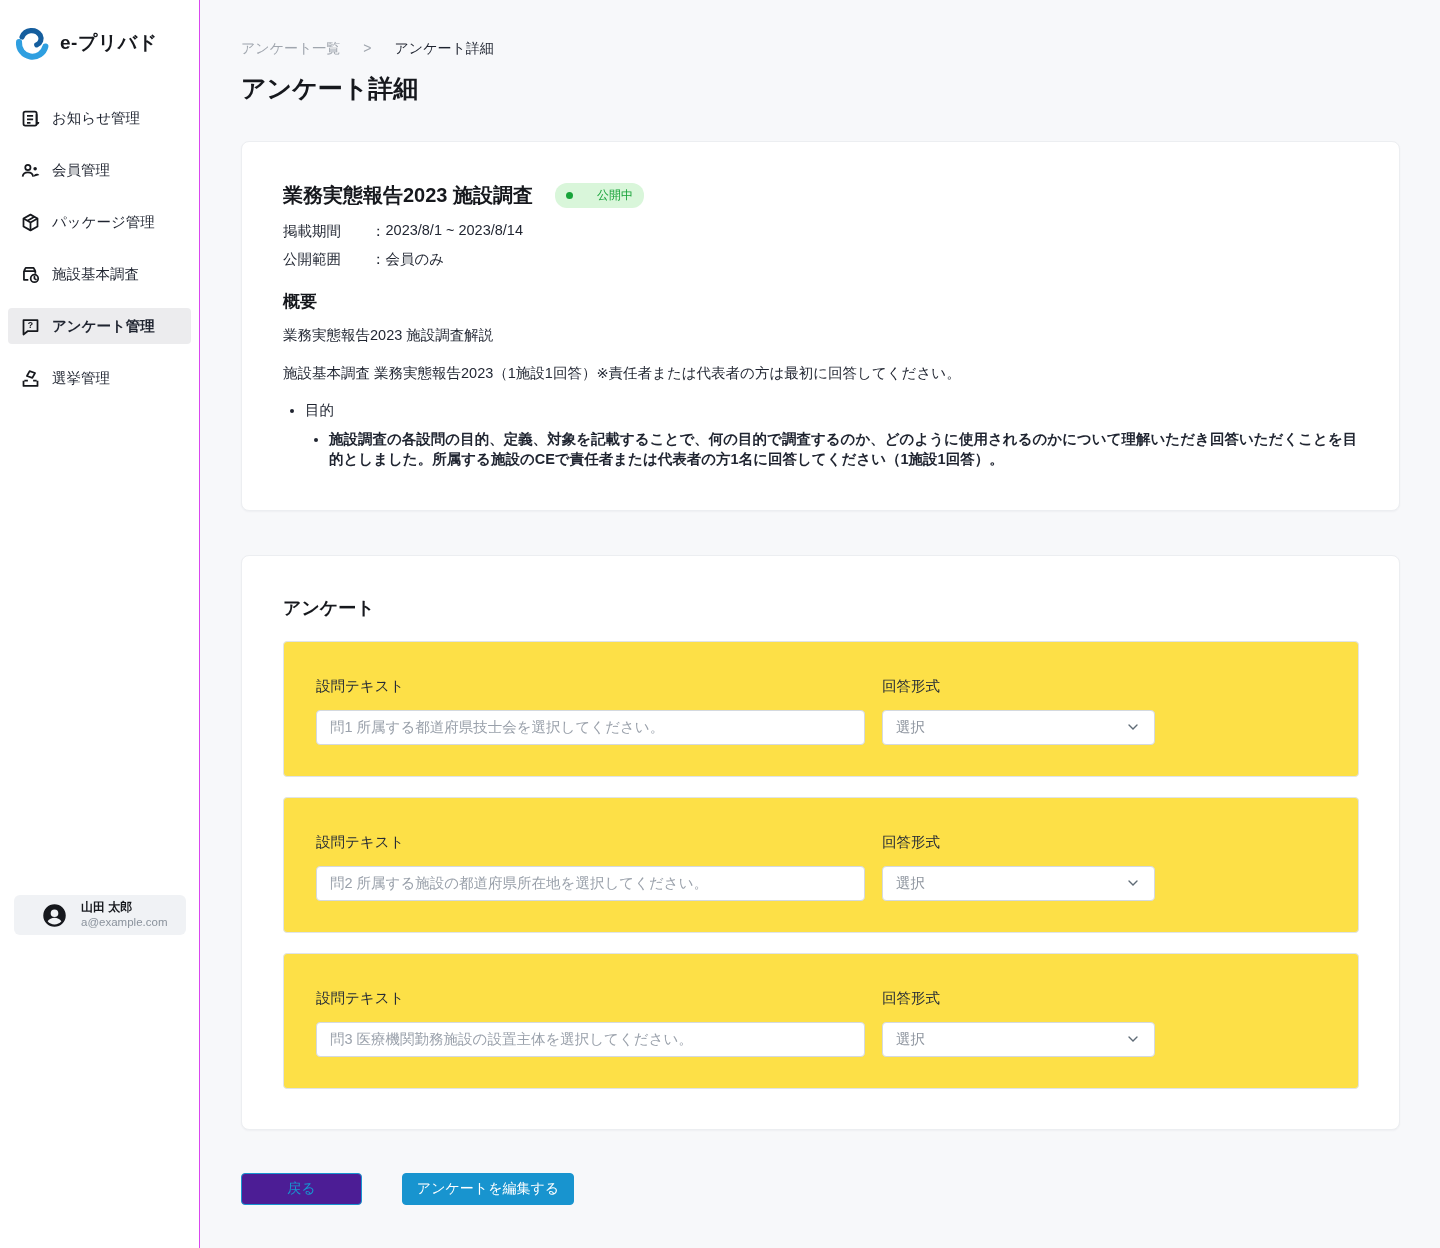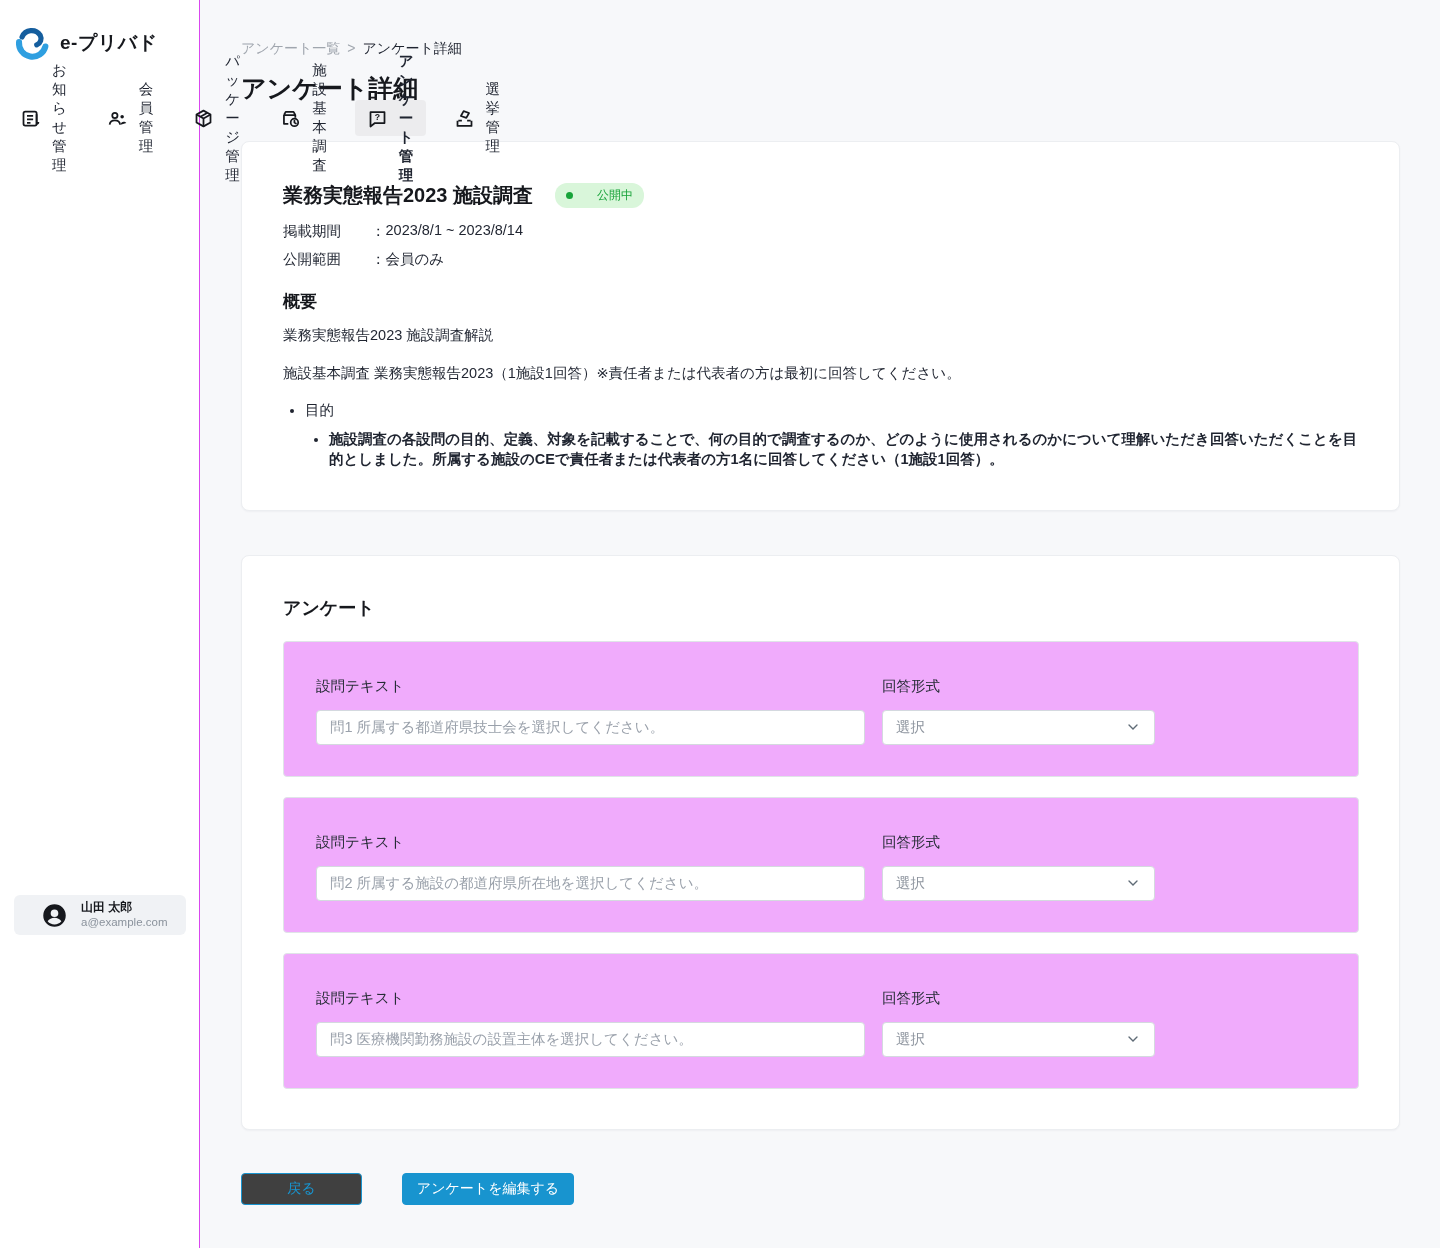--- a/index.html
+++ b/index.html
@@ -15,40 +15,40 @@
   .sidebar {
     position:absolute; left:0; top:0; bottom:0; width:200px;
     background:#ffffff; border-right:1px solid #d946ef;
   }
   .logo {
     display:flex; align-items:center; gap:9px;
     padding:24px 0 0 13px; cursor:pointer;
   }
   .logo svg { width:38px; height:38px; }
   .logo-text { font-size:19px; font-weight:700; color:#16181d; letter-spacing:.5px; }
-  .nav { margin-top:38px; display:flex; gap:16px; padding:0 8px; }
+  .nav { margin-top:38px; display:flex; flex-direction:column; gap:16px; padding:0 8px; }
   .nav-item {
     display:flex; align-items:center; gap:11px;
     height:36px; padding:0 12px; border-radius:4px; cursor:pointer;
     font-size:14.5px; color:#1f2430;
   }
   .nav-item svg { width:21px; height:21px; flex:none; color:#16181d; }
   .nav-item.active { background:#ececee; font-weight:700; }
   .user-chip {
     position:absolute; left:14px; top:895px; width:172px; height:40px;
     background:#f0f2f5; border-radius:6px;
     display:flex; align-items:center; gap:13px; padding-left:27px; cursor:pointer;
   }
   .user-chip svg { width:27px; height:27px; flex:none; }
   .user-name { font-size:12px; font-weight:700; color:#16181d; line-height:1.3; }
   .user-email { font-size:11.5px; color:#8a929c; line-height:1.3; }
 
   
   .main { margin-left:201px; padding:40px 40px 0 40px; }
-  .breadcrumb { font-size:14px; display:flex; gap:7px; align-items:flex-start; }
+  .breadcrumb { font-size:14px; display:flex; gap:23px; align-items:flex-start; }
   .breadcrumb .crumb-parent { color:#a0a6ae; cursor:pointer; }
   .breadcrumb .crumb-sep { color:#a0a6ae; }
   .breadcrumb .crumb-current { color:#1f2430; }
   h1.page-title { margin-top:14px; font-size:25px; font-weight:700; color:#16181d; }
 
   .card {
     background:#ffffff; border:1px solid #eceef1; border-radius:8px;
     box-shadow:0 1px 2px rgba(16,24,40,.04);
     padding:40px 40px 40px 41px;
   }
@@ -70,21 +70,21 @@
   .overview-line { margin-top:13px; font-size:14.5px; }
   .overview-line.second { margin-top:19px; }
   .bullets { margin-top:17px; font-size:14.5px; }
   .bullets ul { list-style:disc; padding-left:22px; }
   .bullets ul ul { padding-left:24px; margin-top:8px;font-weight:bold; }
   .bullets li { line-height:1.42; }
 
   .section-title { font-size:18px; font-weight:700; color:#16181d; }
   .q-box {
     border:1px solid #e0e4e8; border-radius:4px;
-    padding:35px 32px 31px 32px; margin-top:20px; background:#f0abfc;
+    padding:35px 32px 31px 32px; margin-top:20px; background:#fde047;
   }
   .q-box:first-of-type { margin-top:21px; }
   .q-row { display:flex; gap:17px; }
   .q-col-text { width:549px; flex:none; }
   .q-col-type { width:273px; flex:none; }
   .field-label { font-size:14.5px; color:#262c36; margin-bottom:14px; }
   .text-input {
     width:100%; height:35px; border:1px solid #d4d9df; border-radius:4px;
     padding:0 13px; font-size:14.5px; color:#1f2430; background:#fff; outline:none;
     font-family:"Liberation Sans","DejaVu Sans",sans-serif;
@@ -94,21 +94,21 @@
     width:100%; height:35px; border:1px solid #d4d9df; border-radius:4px;
     padding:0 13px; display:flex; align-items:center; justify-content:space-between;
     font-size:14.5px; color:#8d949e; background:#fff; cursor:pointer;
   }
   .select svg { width:16px; height:16px; }
 
   .actions { margin-top:43px; display:flex; gap:40px; }
   .btn { height:32px; border-radius:4px; font-size:14px; cursor:pointer;
          display:inline-flex; align-items:center; justify-content:center;
          font-family:"Liberation Sans","DejaVu Sans",sans-serif; }
-  .btn-back { width:121px; background:#404040; border:1px solid #1894cf; color:#1894cf; }
+  .btn-back { width:121px; background:#4c1d95; border:1px solid #1894cf; color:#1894cf; }
   .btn-edit { width:172px; background:#1894cf; border:1px solid #1894cf; color:#fff; }
 </style>
 </head>
 <body>
 
 <aside class="sidebar">
   <div class="logo">
     <svg viewBox="0 0 44 44">
       <path d="M7 21 A15.5 15.5 0 0 0 37.5 26" fill="none" stroke="#2f9fe0" stroke-width="7" stroke-linecap="round"></path>
       <path d="M10.5 15 a12 12 0 0 1 21 -2 c2.2 4.2 .4 9.4 -4 11.2" fill="none" stroke="#155e9e" stroke-width="6" stroke-linecap="round"></path>

